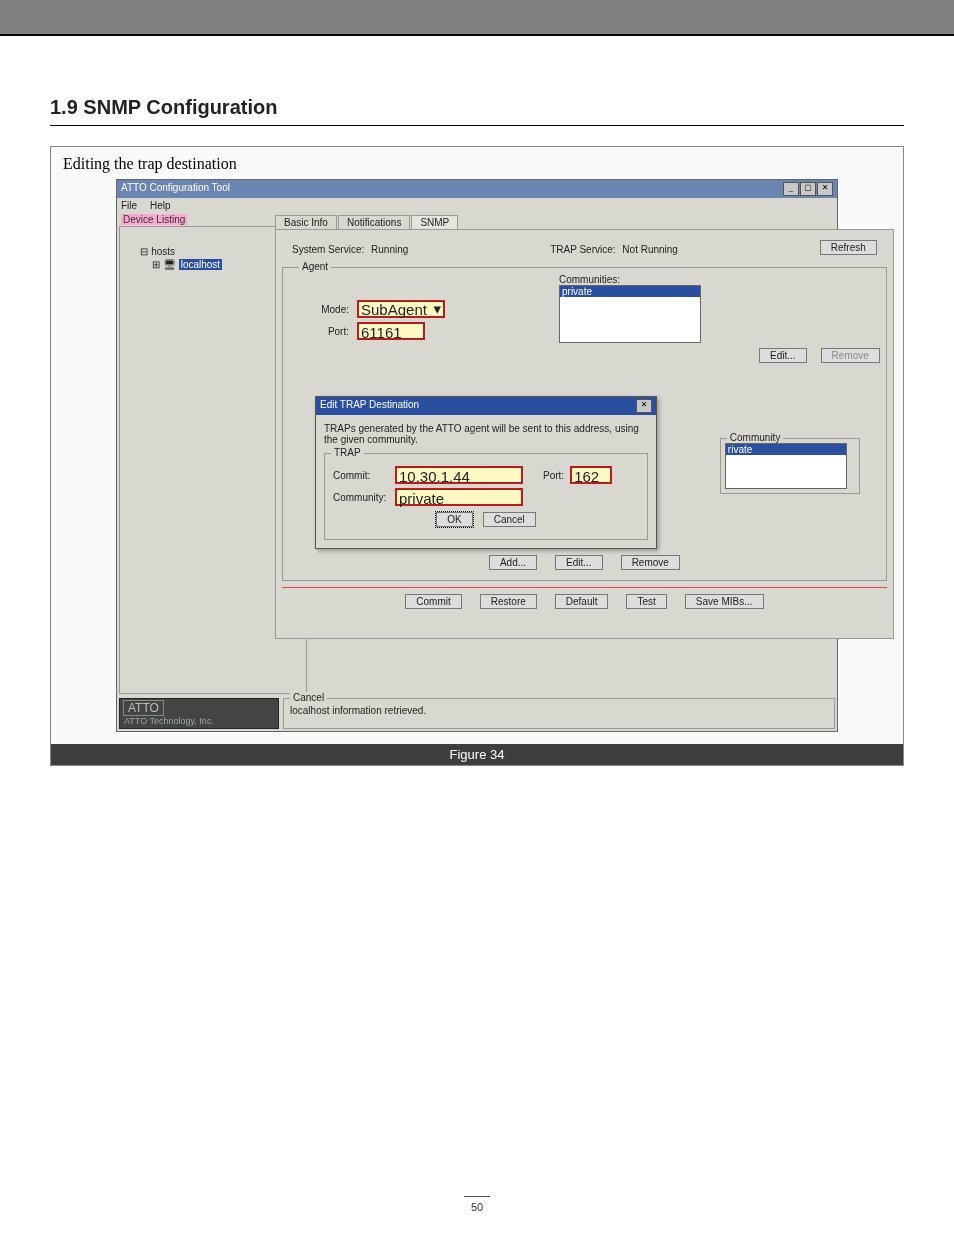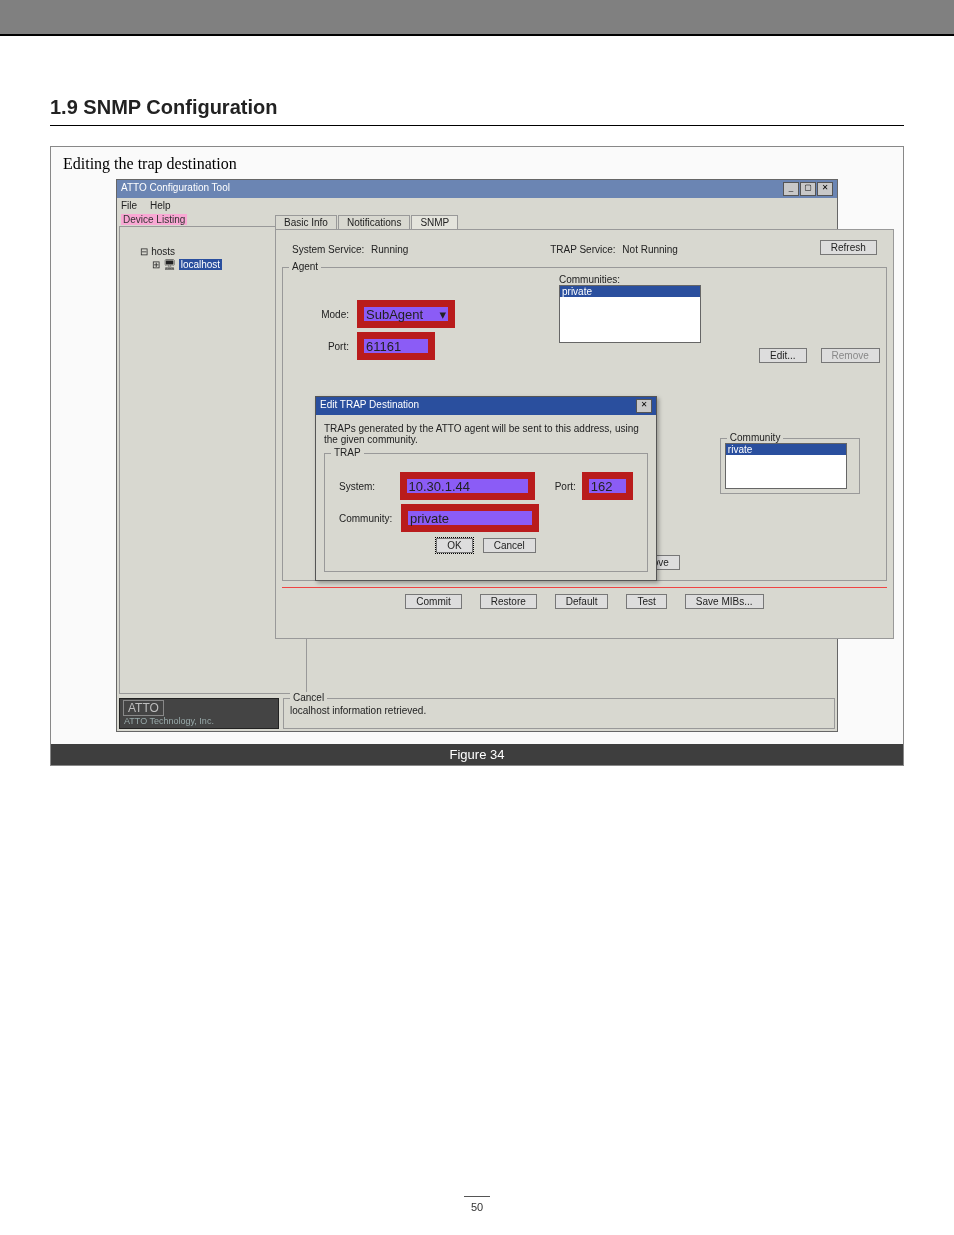--- a/index.html
+++ b/index.html
@@ -23,28 +23,28 @@
   .tree-sel{background:#2a4f9e;color:#fff;display:inline-block;padding:0 2px}
   .main-panel{flex:1;margin:2px;position:relative}
   .tabs{display:flex;align-items:flex-end;font-size:10px}
   .tab{border:1px solid #999;border-bottom:none;padding:1px 8px;background:#d8d8d0;margin-right:1px}
   .tab.active{background:#e4e4dc}
   .tab-body{border:1px solid #999;background:#d8d8d0;padding:6px}
   .row{display:flex;align-items:center;font-size:10px;margin:4px 0}
   .btn{background:#ddd;border:1px solid #777;padding:1px 10px;font-size:10px;cursor:default}
   .btn.disabled{color:#888}
   .agent-frame{border:1px solid #999;padding:6px;position:relative;margin-top:8px}
-  .agent-frame>.legend{position:absolute;top:-7px;left:6px;background:#d8d8d0;font-size:10px;padding:0 3px}
-  .input{background:#8b5cf6;border:7px solid #b91c1c;padding:0 2px;font-size:13px;height:14px}
+  .agent-frame>.legend{position:absolute;top:-7px;left:16px;background:#d8d8d0;font-size:10px;padding:0 3px}
+  .input{background:#fef9c3;border:2px solid #b91c1c;padding:0 2px;font-size:15px;height:14px}
   .listbox{background:#fff;border:1px solid #666;width:140px;height:56px;font-size:10px}
   .listbox .sel{background:#2a4f9e;color:#fff;padding:0 2px}
   .dialog{position:absolute;left:32px;top:128px;width:340px;background:#d8d8d0;border:1px solid #555;box-shadow:2px 2px 4px rgba(0,0,0,.3);z-index:5}
   .dlg-title{background:#2a4f9e;color:#fff;font-size:10px;padding:2px 4px;display:flex;justify-content:space-between}
   .dlg-body{padding:8px;font-size:10px}
-  .trap-frame{border:1px solid #999;padding:14px;position:relative;margin-top:8px}
+  .trap-frame{border:1px solid #999;padding:8px;position:relative;margin-top:8px}
   .trap-frame>.legend{position:absolute;top:-7px;left:6px;background:#d8d8d0;font-size:10px;padding:0 3px}
   .status-frame{border:1px solid #999;margin:2px;padding:6px;position:relative}
   .status-frame>.legend{position:absolute;top:-7px;left:6px;background:#d8d8d0;font-size:10px;padding:0 3px}
   .logo-area{display:flex;align-items:center;margin:2px}
   .logo-block{background:#444;color:#cfcfcf;padding:2px 4px;font-size:10px;border:1px solid #222;width:150px;}
   .logo-block .l1{outline:1px solid #888;display:inline-block;padding:0 4px;font-size:12px;color:#bdbdbd}
   .logo-block .l2{color:#9aa;font-size:9px}
   .caption-bar{background:#3e3e3e;color:#fff;text-align:center;font-size:13px;padding:3px 0;margin:12px -12px 0 -12px}
   .footer-num{position:absolute;bottom:22px;width:100%;text-align:center;font-size:11px;color:#333}
   .footer-num::before{content:"";display:block;width:26px;border-top:1px solid #555;margin:0 auto 4px auto}
@@ -163,21 +163,21 @@
                 <div class="dialog">
                   <div class="dlg-title">
                     <span>Edit TRAP Destination</span>
                     <span class="winbtn" style="background:#c8c8c8">✕</span>
                   </div>
                   <div class="dlg-body">
                     <div>TRAPs generated by the ATTO agent will be sent to this address, using the given community.</div>
                     <div class="trap-frame">
                       <span class="legend">TRAP</span>
                       <div class="row">
-                        <span style="width:62px">System:</span>
+                        <span style="width:62px">Commit:</span>
                         <span class="input" style="width:120px">10.30.1.44</span>
                         <span style="margin-left:20px">Port:</span>
                         <span class="input" style="width:34px;margin-left:6px">162</span>
                       </div>
                       <div class="row">
                         <span style="width:62px">Community:</span>
                         <span class="input" style="width:120px">private</span>
                       </div>
                       <div class="row" style="justify-content:center;gap:10px;margin-top:6px">
                         <span class="btn" style="outline:1px dotted #000">OK</span>

